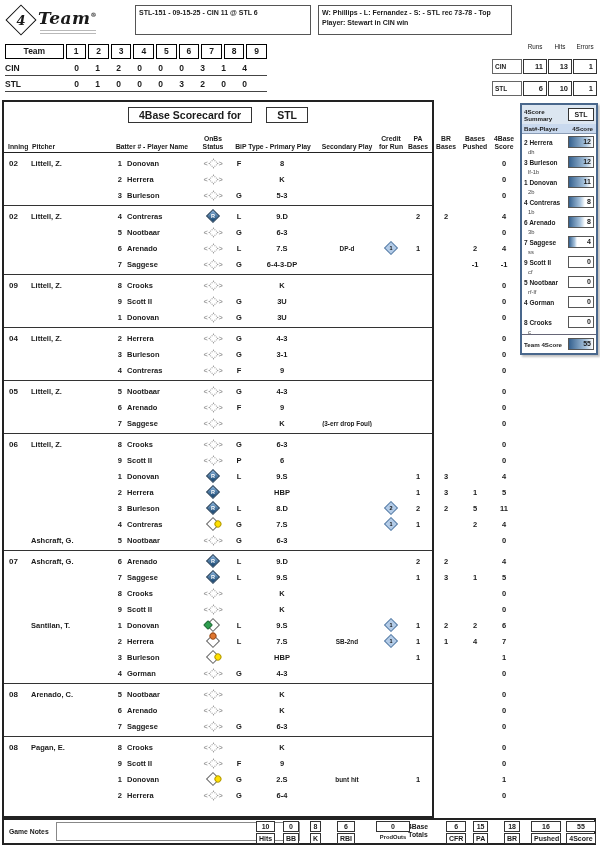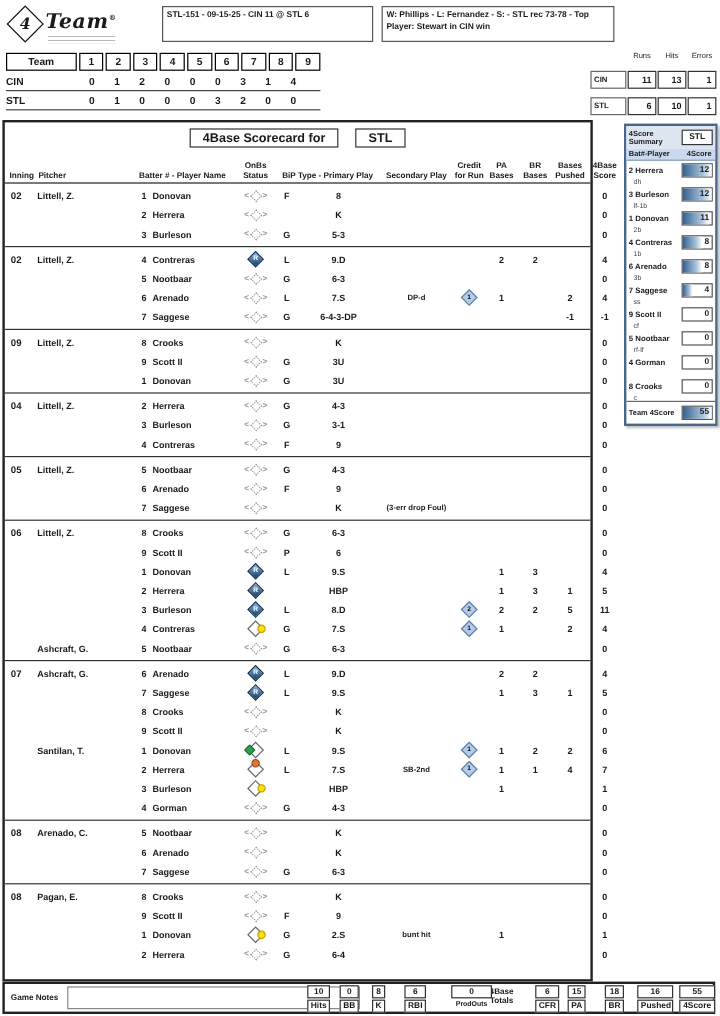--- a/index.html
+++ b/index.html
@@ -27,21 +27,21 @@
   .ls-row{display:flex;gap:2px;border-bottom:1.2px solid #444;height:15px;align-items:center;}
   .ls-team{width:60px;font-size:8.5px;font-weight:bold;}
   .ls-v{width:19px;text-align:center;font-size:8.5px;font-weight:bold;}
   
   #rhe{position:absolute;left:492px;top:42px;width:106px;}
   .rhe-grid{display:grid;grid-template-columns:30px 24px 24px 24px;column-gap:1px;margin-bottom:7px;}
   .rhe-lab{font-size:6.3px;text-align:center;height:10px;line-height:10px;}
   .rhe-team{border:1px solid #666;font-size:6.5px;font-weight:bold;height:13px;line-height:13px;padding-left:2px;background:#fff;}
   .rhe-v{border:1.2px solid #333;font-size:7.5px;font-weight:bold;height:13px;line-height:13px;text-align:right;padding-right:3px;background:#fff;}
   
-  #panel{position:absolute;left:2px;top:100px;width:492px;height:718px;border:2px solid #222;box-sizing:border-box;background:#fff;}
+  #panel{position:absolute;left:2px;top:100px;width:432px;height:718px;border:2px solid #222;box-sizing:border-box;background:#fff;}
   #sc-title{display:flex;justify-content:center;gap:14px;align-items:center;height:22px;margin-top:2px;}
   .title-box{border:1.5px solid #333;font-size:10.5px;font-weight:bold;padding:1px 10px;background:#fff;}
   .srow{display:grid;grid-template-columns:24px 80px 14px 74px 34px 18px 68px 62px 26px 28px 28px 30px 28px;
         height:16px;align-items:center;font-size:7.5px;font-weight:bold;}
   #sc-colhead{height:24px;border-bottom:1.5px solid #222;align-items:end;padding-bottom:2px;font-size:6.8px;}
   #sc-colhead .h{text-align:center;line-height:1.1;}
   #sc-colhead .h.left{text-align:left;padding-left:4px;}
   .c{overflow:hidden;white-space:nowrap;}
   .c-inning{padding-left:5px;font-size:8px;}
   .c-pitcher{padding-left:3px;}

